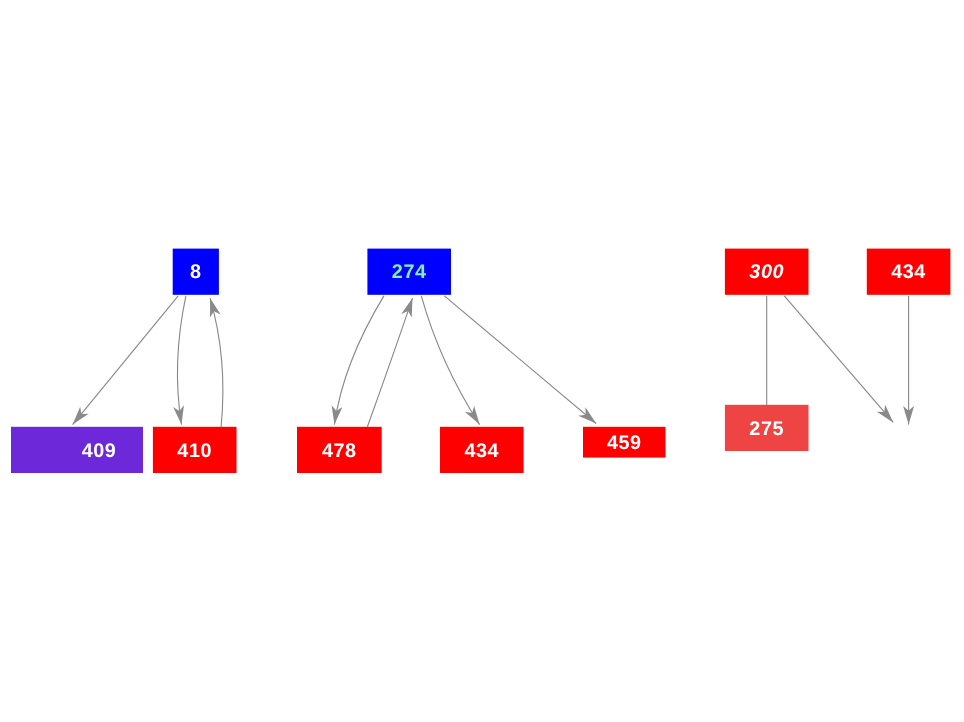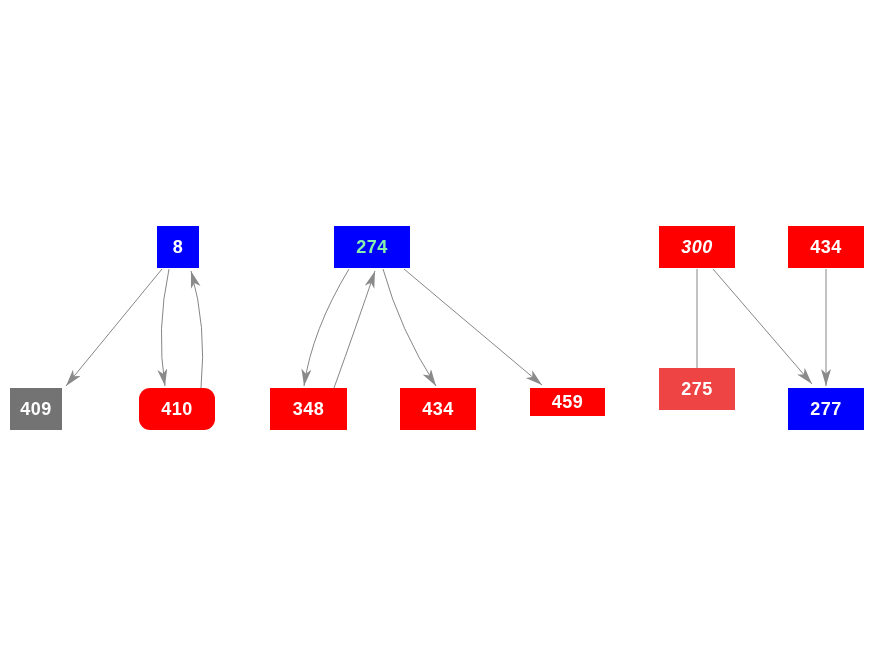--- a/index.html
+++ b/index.html
@@ -69,21 +69,20 @@
         <path class="edge" stroke="#868686" marker-end="url(#arrowhead)" d="M697,269 L697,386"></path>
         <path class="edge" stroke="#868686" marker-end="url(#arrowhead)" d="M713,269 L812,384"></path>
         <path class="edge" stroke="#868686" marker-end="url(#arrowhead)" d="M826,269 L826,386"></path>
       </g>
   </svg>
   <div class="node-layer">
       <div class="node" style="left: 157px; top: 226px; width: 42px; height: 42px; background: rgb(0, 0, 255); color: rgb(255, 255, 255);">8</div>
       <div class="node" style="left: 334px; top: 226px; width: 76px; height: 42px; background: rgb(0, 0, 255); color: #86efac;">274</div>
       <div class="node" style="left: 659px; top: 226px; width: 76px; height: 42px; background: rgb(255, 0, 0); color: rgb(255, 255, 255); font-style: italic;">300</div>
       <div class="node" style="left: 788px; top: 226px; width: 76px; height: 42px; background: rgb(255, 0, 0); color: rgb(255, 255, 255);">434</div>
-      <div class="node" style="left: 10px; top: 388px; width: 52px; height: 42px; background: #737373; color: rgb(255, 255, 255);">409</div>
-      <div class="node" style="left: 139px; top: 388px; width: 76px; height: 42px; background: rgb(255, 0, 0); color: rgb(255, 255, 255); border-radius: 11px;">410</div>
-      <div class="node" style="left: 270px; top: 388px; width: 77px; height: 42px; background: rgb(255, 0, 0); color: rgb(255, 255, 255);">348</div>
+      <div class="node" style="left: 10px; top: 388px; width: 80px; height: 42px; background: #6d28d9; color: rgb(255, 255, 255); padding-left: 40px;">409</div>
+      <div class="node" style="left: 139px; top: 388px; width: 76px; height: 42px; background: rgb(255, 0, 0); color: rgb(255, 255, 255);">410</div>
+      <div class="node" style="left: 270px; top: 388px; width: 77px; height: 42px; background: rgb(255, 0, 0); color: rgb(255, 255, 255);">478</div>
       <div class="node" style="left: 400px; top: 388px; width: 76px; height: 42px; background: rgb(255, 0, 0); color: rgb(255, 255, 255);">434</div>
       <div class="node" style="left: 530px; top: 388px; width: 75px; height: 28px; background: rgb(255, 0, 0); color: rgb(255, 255, 255);">459</div>
       <div class="node" style="left: 659px; top: 368px; width: 76px; height: 42px; background: #ef4444; color: rgb(255, 255, 255);">275</div>
-      <div class="node" style="left: 788px; top: 388px; width: 76px; height: 42px; background: rgb(0, 0, 255); color: rgb(255, 255, 255);">277</div>
     </div>
 </div>
 
 </body></html>

